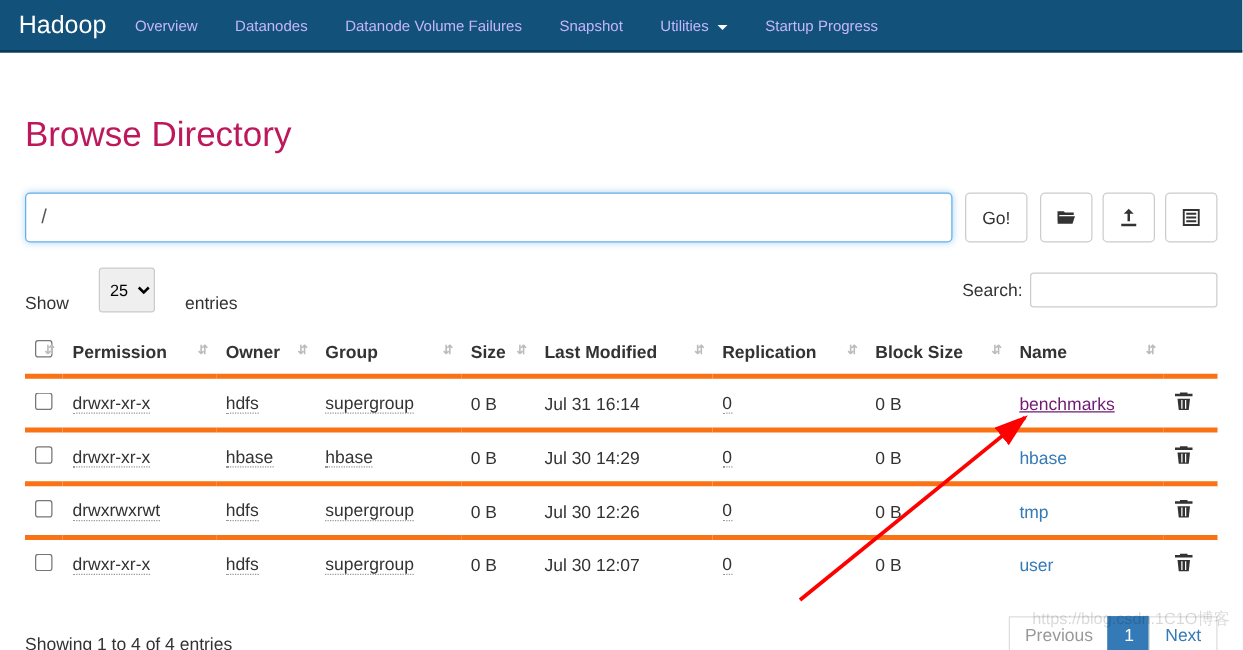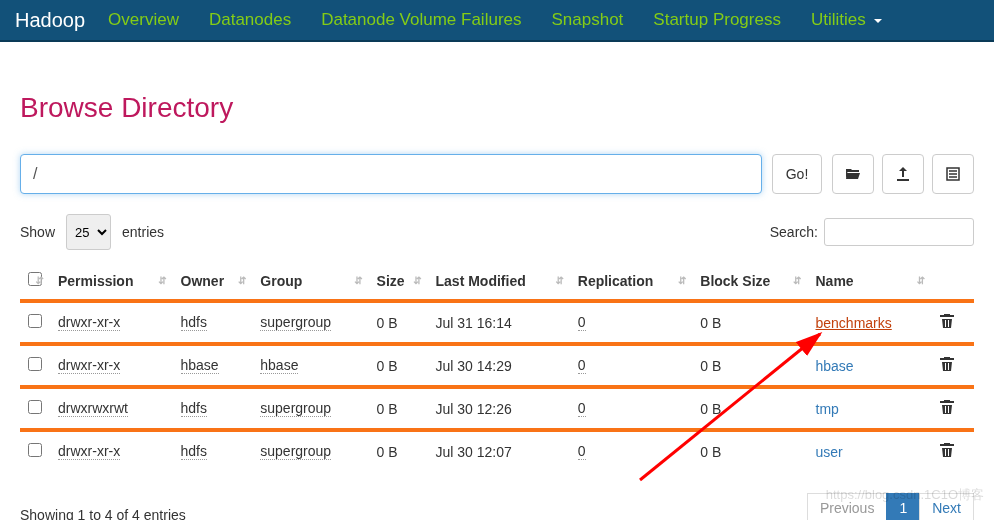--- a/index.html
+++ b/index.html
@@ -1,42 +1,42 @@
 <!DOCTYPE html>
 <html><head>
 <meta charset="utf-8">
 <style>
 * { box-sizing: border-box; margin: 0; padding: 0; }
 body { font-family: "Helvetica Neue", Helvetica, Arial, sans-serif; font-size: 14px; color: #333; background: #fff; width: 994px; }
 .navbar { background: #125179; color: #fff; height: 42px; display: flex; align-items: center; padding: 0 15px; border-bottom: 2px solid #0a3a57; }
 .navbar-brand { font-size: 20px; font-weight: 500; color: #fff; margin-right: 8px; cursor: pointer; }
 .navbar-nav { display: flex; list-style: none; }
 .navbar-nav li { padding: 11px 15px; cursor: pointer; }
-.navbar-nav li a { color: #84cc16; text-decoration: none; font-size: 17px; }
+.navbar-nav li a { color: #c4b5fd; text-decoration: none; font-size: 12px; }
 .caret { display: inline-block; width: 0; height: 0; margin-left: 4px; vertical-align: middle; border-top: 4px solid #fff; border-right: 4px solid transparent; border-left: 4px solid transparent; }
 .container { padding: 0 20px; }
 h1 { font-size: 28px; font-weight: 500; color: #be185d; margin: 50px 0 30px 0; }
 .path-row { display: flex; gap: 10px; margin-bottom: 20px; align-items: stretch; }
 .path-input { flex: 1; height: 40px; border: 1px solid #66afe9; border-radius: 4px; padding: 6px 12px; font-size: 16px; color: #555; outline: none; box-shadow: 0 0 6px rgba(102,175,233,.5); }
 .btn { display: inline-flex; align-items: center; justify-content: center; height: 40px; padding: 6px 12px; border: 1px solid #ccc; border-radius: 4px; background: #fff; color: #333; font-size: 14px; cursor: pointer; }
 .btn-go { min-width: 50px; }
 .btn-group { display: flex; gap: 8px; margin-left: auto; }
 .btn-icon { width: 42px; }
 .controls-row { display: flex; align-items: center; margin-bottom: 12px; }
-.show-entries { display: flex; align-items: center; gap: 11px; }
+.show-entries { display: flex; align-items: flex-end; gap: 24px; }
 .show-entries select { height: 36px; border: 1px solid #ccc; border-radius: 3px; padding: 2px 4px; font-size: 13px; }
 .search-box { margin-left: auto; display: flex; align-items: center; gap: 6px; }
 .search-box input { height: 28px; width: 150px; border: 1px solid #ccc; border-radius: 3px; padding: 2px 6px; font-size: 13px; }
 table { width: 100%; border-collapse: collapse; }
 th { text-align: left; font-weight: 700; padding: 10px 8px; border-bottom: 2px solid #ddd; font-size: 14px; position: relative; cursor: pointer; }
 th .sort-icons { position: absolute; right: 6px; top: 50%; transform: translateY(-50%); font-size: 10px; color: #bbb; line-height: 6px; }
 td { padding: 10px 8px; border-top: 4px solid #f97316; font-size: 14px; vertical-align: middle; }
 .dotted { border-bottom: 1px dotted #999; cursor: help; display: inline-block; }
 .link { color: #337ab7; cursor: pointer; }
-.link.visited { color: #c2410c; text-decoration: underline; }
+.link.visited { color: #701a75; text-decoration: underline; }
 .trash { color: #555; cursor: pointer; font-size: 14px; }
 .checkbox-cell { width: 30px; }
 .footer-row { display: flex; align-items: flex-end; margin-top: 22px; }
 .pagination { margin-left: auto; display: flex; }
 .pagination .pg { border: 1px solid #ddd; padding: 6px 12px; font-size: 14px; cursor: pointer; background: #fff; color: #337ab7; margin-left: -1px; }
 .pagination .pg.active { background: #337ab7; color: #fff; border-color: #337ab7; }
 .pagination .pg.disabled { color: #999; cursor: default; }
 .watermark { position: absolute; right: 10px; bottom: 16px; color: rgba(0,0,0,0.15); font-size: 13px; }
 svg.arrow { position: absolute; pointer-events: none; }
 input[type=checkbox] { width: 14px; height: 14px; cursor: pointer; }
@@ -45,22 +45,22 @@
 </head>
 <body>
 
 <div class="navbar">
   <span class="navbar-brand">Hadoop</span>
   <ul class="navbar-nav">
     <li><a>Overview</a></li>
     <li><a>Datanodes</a></li>
     <li><a>Datanode Volume Failures</a></li>
     <li><a>Snapshot</a></li>
+    <li><a><span>Utilities</span> <span class="caret"></span></a></li>
     <li><a>Startup Progress</a></li>
-    <li><a><span>Utilities</span> <span class="caret"></span></a></li>
   </ul>
 </div>
 
 <div class="container">
   <h1>Browse Directory</h1>
 
   <div class="path-row">
     <input class="path-input" type="text" value="/" style="">
     <button class="btn btn-go">Go!</button>
     <div class="btn-group">

